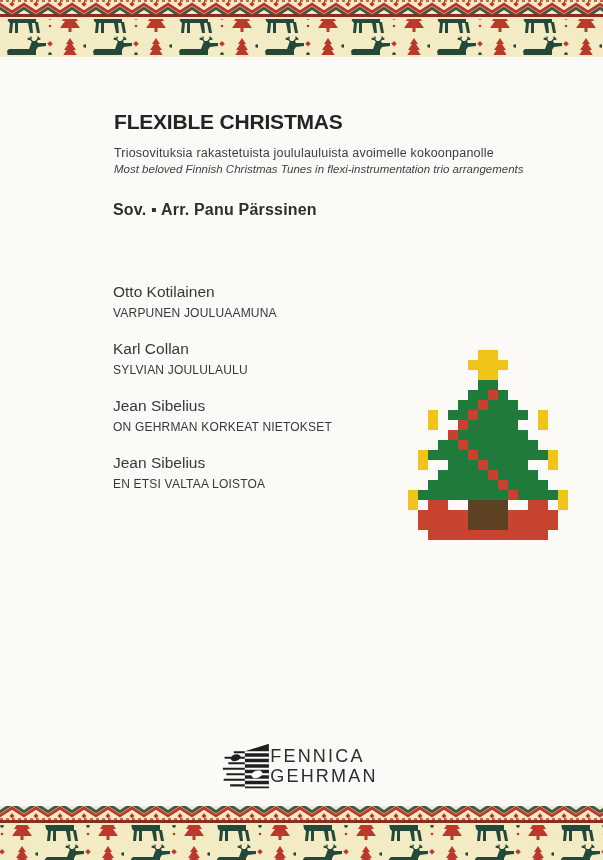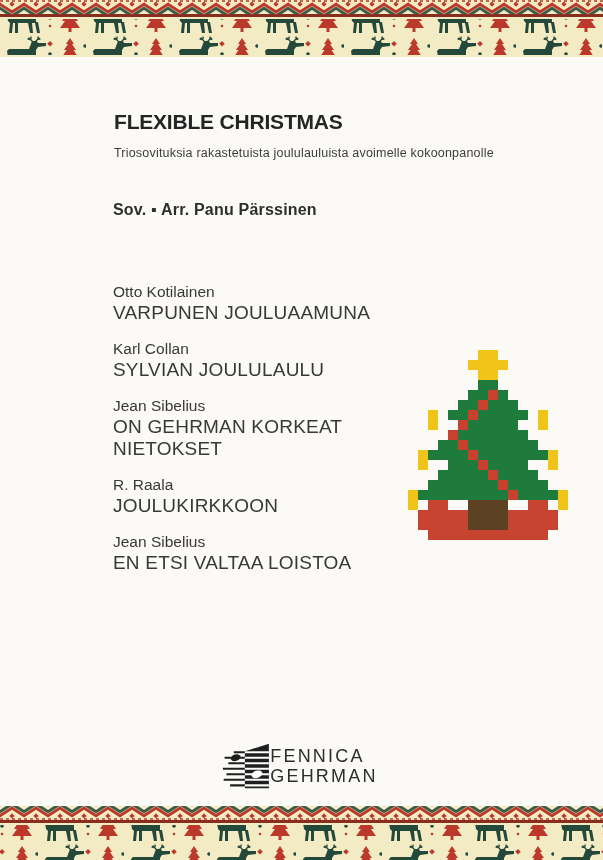--- a/index.html
+++ b/index.html
@@ -29,21 +29,21 @@
     font-size:11.5px;font-style:italic;color:#3f3f3f;
   }
   #arranger{
     left:113px;top:201px;
     font-size:16px;font-weight:700;letter-spacing:0.2px;
     color:#2e2e2e;
   }
   #songs{left:113px;top:282px;width:330px;}
   .song{margin-bottom:15px;}
   .composer{font-size:15.5px;line-height:20px;color:#383838;}
-  .song-title{font-size:19px;line-height:22px;letter-spacing:0.2px;color:#383838;}
+  .song-title{font-size:12px;line-height:22px;letter-spacing:0.2px;color:#383838;}
   
   #tree{left:408px;top:350px;width:160px;height:190px;}
   #tree .px{position:absolute;}
   
   #logo{
     left:50%;top:742px;transform:translateX(-51%);
     display:flex;align-items:center;
   }
   #logo-text{
     font-size:18px;line-height:20.5px;letter-spacing:2.2px;
@@ -96,40 +96,37 @@
     </defs>
 
     <use href="#zzband"></use>
     <rect y="14" width="603" height="3" style="fill:var(--border-darkline);"></rect>
     <rect y="17" width="603" height="40" style="fill:var(--border-cream);"></rect>
     <rect y="19" width="603" height="36" fill="url(#pdeer)"></rect>
   </svg>
 
   <div id="title" class="abs">FLEXIBLE CHRISTMAS</div>
   <div id="subtitle-fi" class="abs">Triosovituksia rakastetuista joululauluista avoimelle kokoonpanolle</div>
+  <div id="subtitle-en" class="abs">Most beloved Finnish Christmas Tunes in flexi-instrumentation trio arrangements</div>
   <div id="arranger" class="abs">Sov. ▪ Arr. Panu Pärssinen</div>
 
   <div id="songs" class="abs">
     <div class="song">
       <div class="composer">Otto Kotilainen</div>
       <div class="song-title">VARPUNEN JOULUAAMUNA</div>
     </div>
     <div class="song">
     </div>
     <div class="song">
       <div class="composer">Karl Collan</div>
       <div class="song-title">SYLVIAN JOULULAULU</div>
     </div>
     <div class="song">
       <div class="composer">Jean Sibelius</div>
       <div class="song-title">ON GEHRMAN KORKEAT NIETOKSET</div>
-    </div>
-    <div class="song">
-      <div class="composer">R. Raala</div>
-      <div class="song-title">JOULUKIRKKOON</div>
     </div>
     <div class="song">
       <div class="composer">Jean Sibelius</div>
       <div class="song-title">EN ETSI VALTAA LOISTOA</div>
     </div>
   </div>
 
   <div id="tree" class="abs">
       <div class="px" style="left: 70px; top: 0px; height: 10px; width: 10px; background: rgb(240, 196, 25);"></div>
       <div class="px" style="left: 80px; top: 0px; height: 10px; width: 10px; background: rgb(240, 196, 25);"></div>

